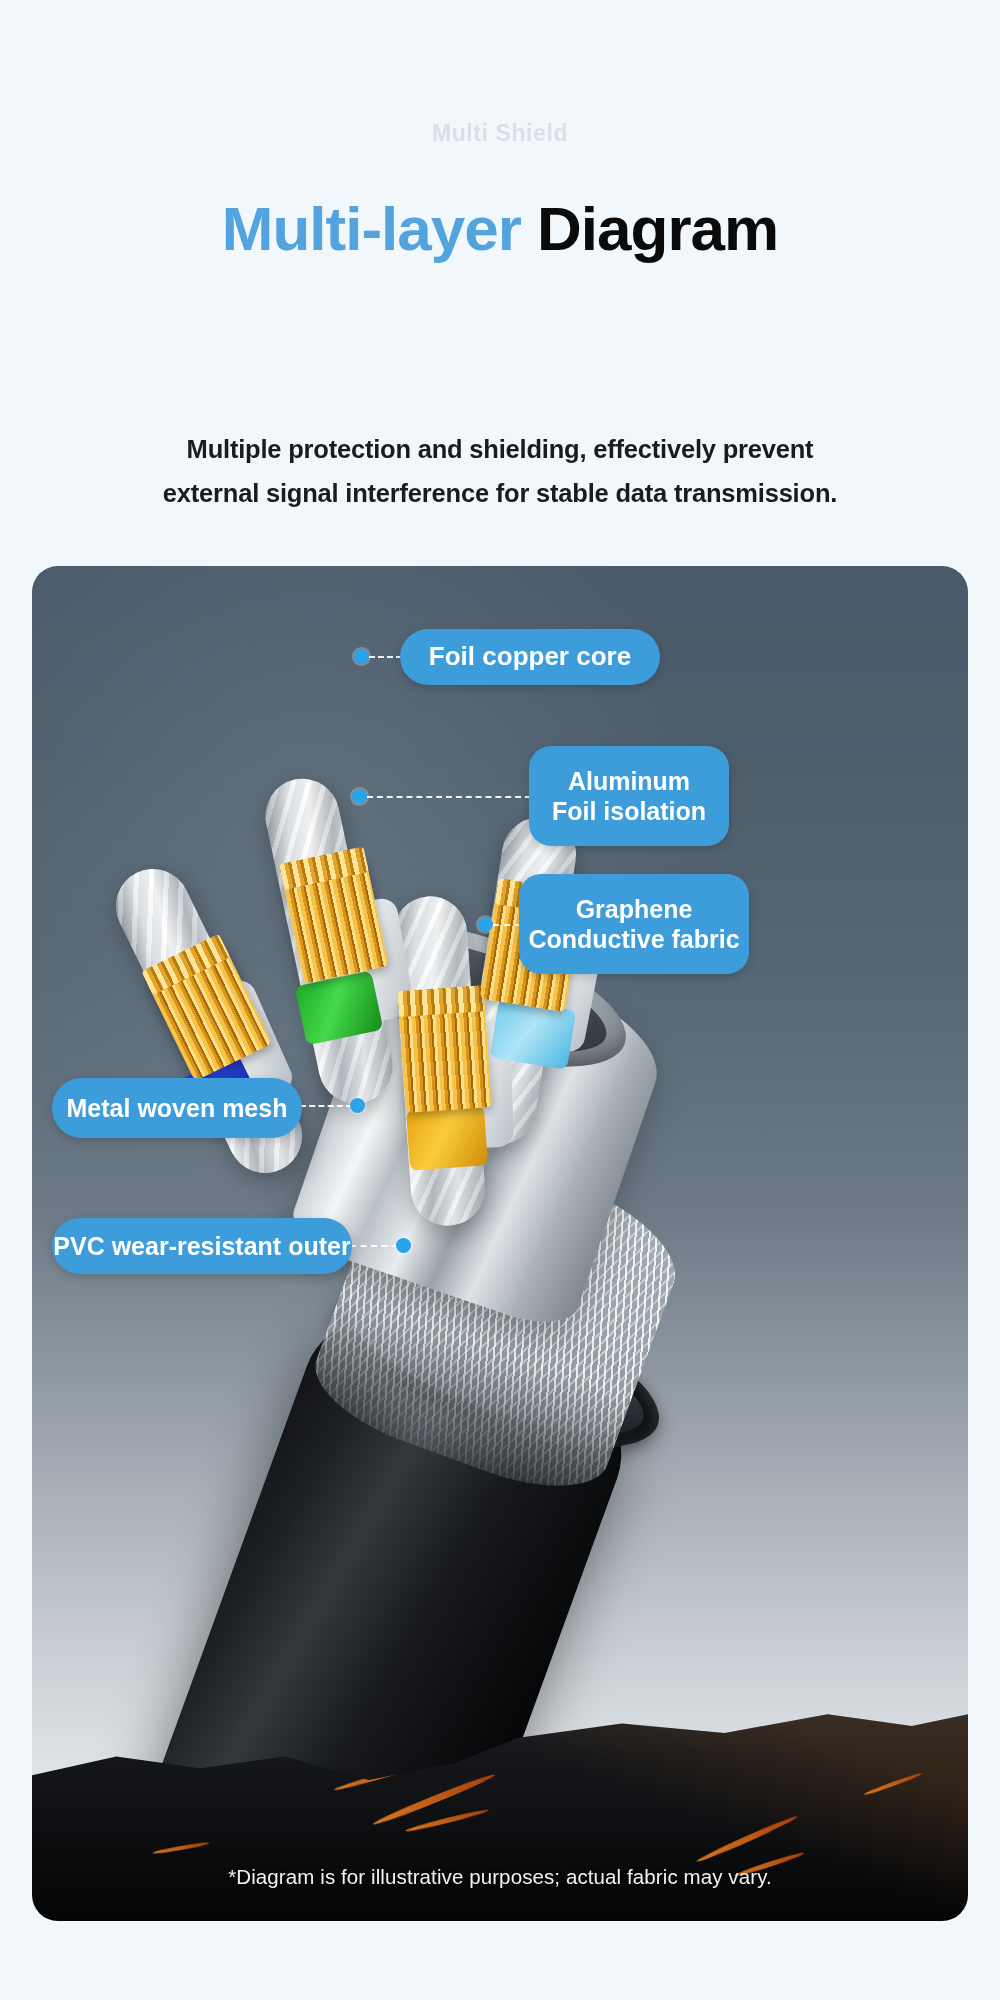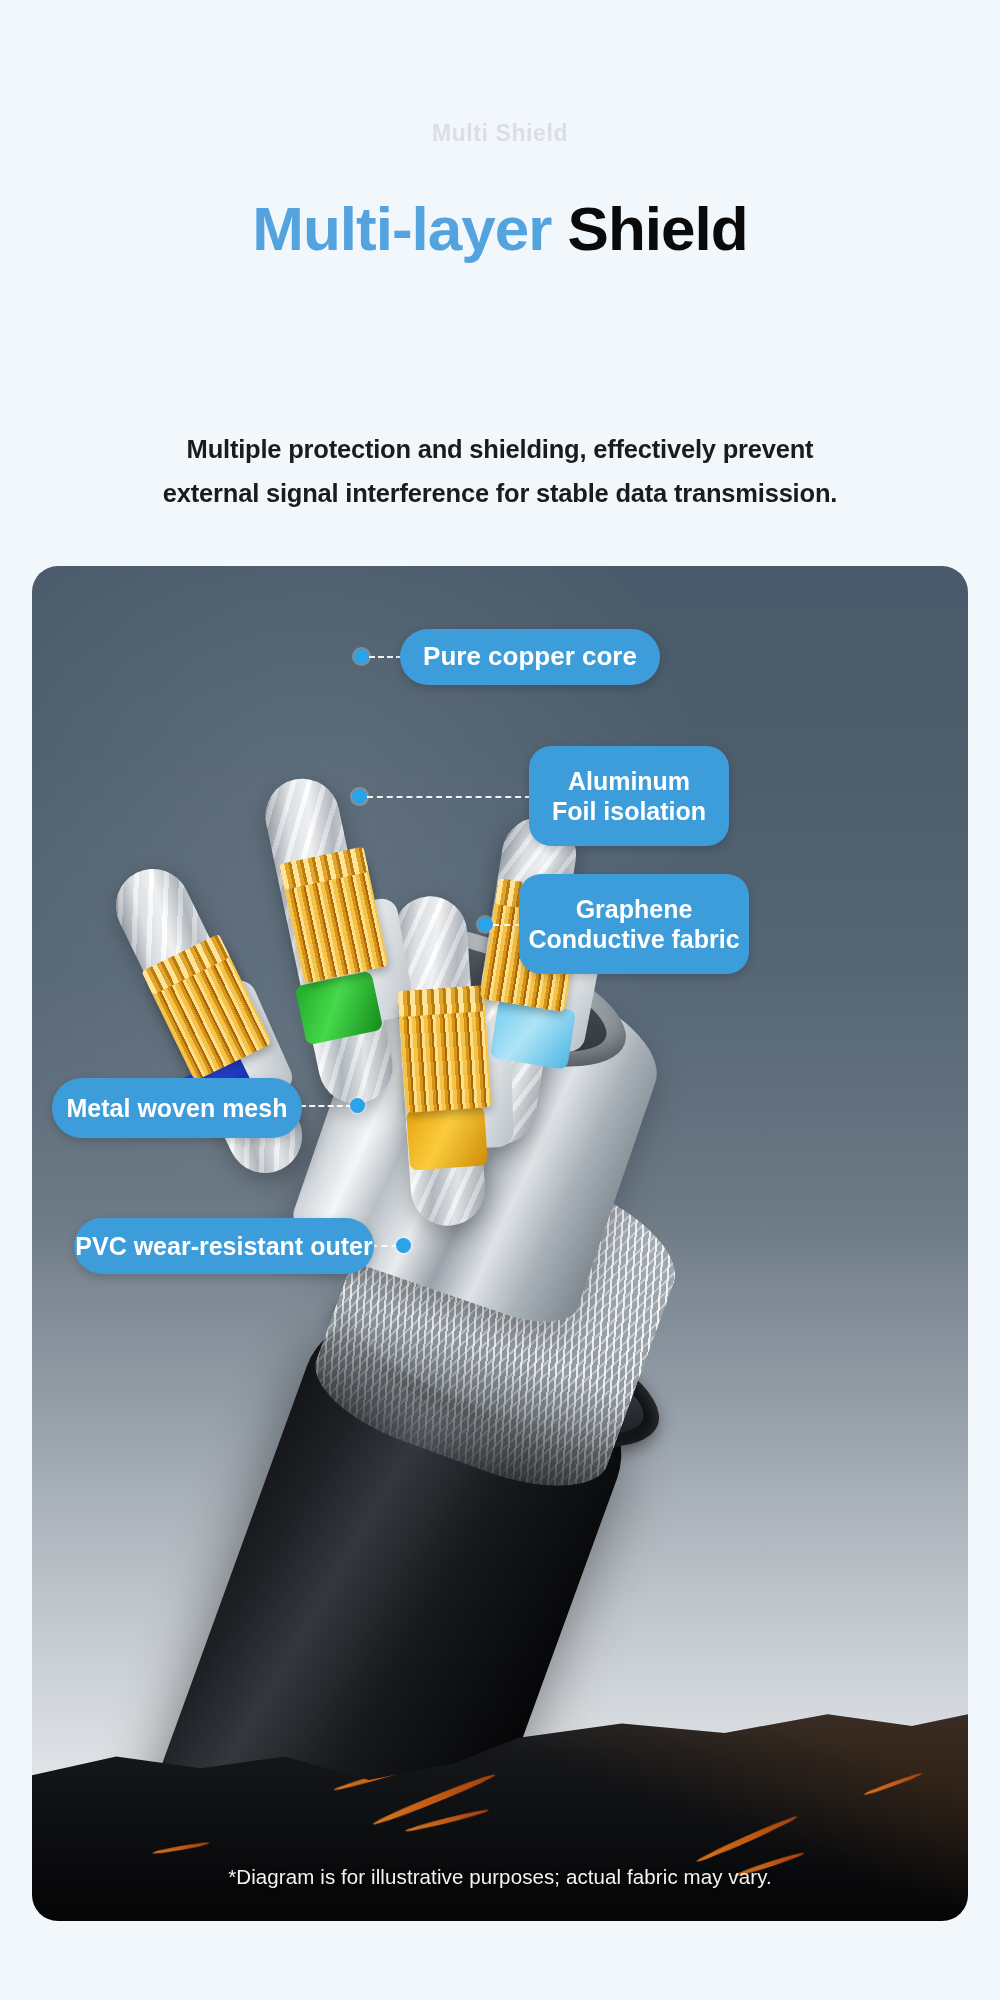--- a/index.html
+++ b/index.html
@@ -223,33 +223,33 @@
   #ld-alum     { left:335px; top:230px; width:164px; }
 
   #cl-graph    { left:487px; top:308px; width:230px; height:100px; font-size:25px;text-align:center; }
   #dot-graph   { left:446px; top:351px; }
   #ld-graph    { left:461px; top:358px; width:28px; }
 
   #cl-mesh     { left:20px;  top:512px; width:250px; height:60px; font-size:25px; }
   #dot-mesh    { left:318px; top:532px; }
   #ld-mesh     { left:268px; top:539px; width:52px; }
 
-  #cl-pvc      { left:20px;  top:652px; width:300px; height:56px; font-size:25px;margin-left:22px; }
+  #cl-pvc      { left:20px;  top:652px; width:300px; height:56px; font-size:25px; }
   #dot-pvc     { left:364px; top:672px; }
   #ld-pvc      { left:318px; top:679px; width:48px; }
 </style>
 </head>
 <body>
 
 <div class="page">
 
   <div class="eyebrow">Multi Shield</div>
 
   <div class="headline">
-    <span class="accent">Multi-layer</span><span> Shield</span>
+    <span class="accent">Multi-layer</span><span> Diagram</span>
   </div>
 
   <div class="subcopy">
     <span>Multiple protection and shielding, effectively prevent</span><br>
     <span>external signal interference for stable data transmission.</span>
   </div>
 
   <div class="panel">
     <div class="bloom"></div>
 
@@ -293,21 +293,21 @@
         </div>
         <div class="copper c4">
           <div class="strands"></div>
           <div class="tips"></div>
         </div>
       </div>
     </div>
 
     <div class="leader" id="ld-copper"></div>
     <div class="dot" id="dot-copper"></div>
-    <div class="pill" id="cl-copper">Pure copper core</div>
+    <div class="pill" id="cl-copper">Foil copper core</div>
 
     <div class="leader" id="ld-alum"></div>
     <div class="dot" id="dot-alum"></div>
     <div class="pill two-line" id="cl-alum">Aluminum
 Foil isolation</div>
 
     <div class="leader" id="ld-graph"></div>
     <div class="dot" id="dot-graph"></div>
     <div class="pill two-line" id="cl-graph">Graphene
 Conductive fabric</div>

